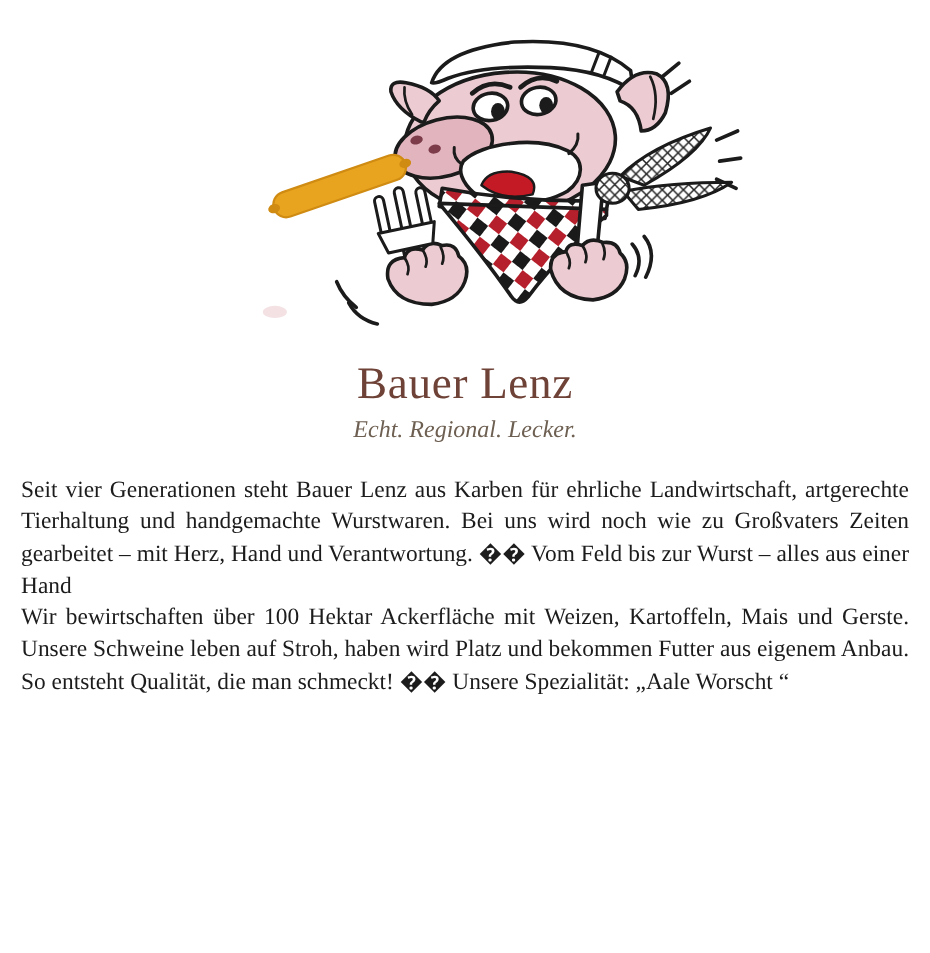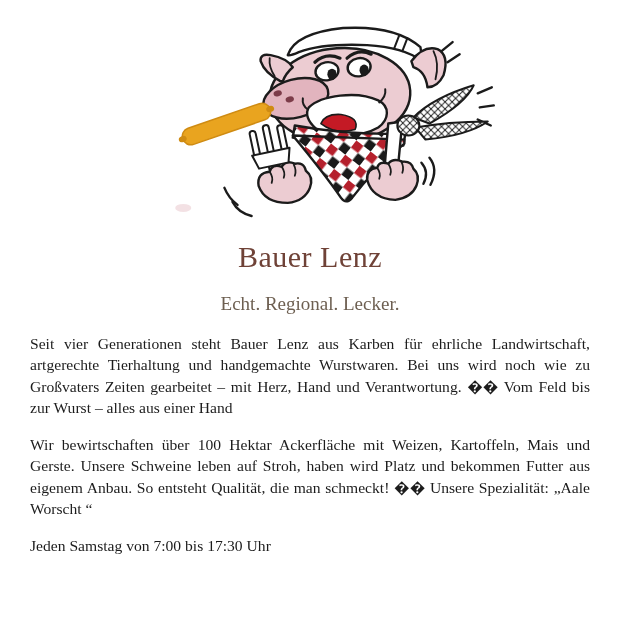--- a/index.html
+++ b/index.html
@@ -5,34 +5,34 @@
   html,body{margin:0;padding:0;}
   body{
     width:620px;height:635px;overflow:hidden;
     background:#ffffff;
     font-family:"Liberation Serif", serif;
     color:#1c1c1c;
   }
   .hero{position:relative;height:205px;}
   .hero svg{position:absolute;left:134px;top:5px;display:block;}
   .title{
-    margin:17px;text-align:center;font-weight:normal;
+    margin:0;text-align:center;font-weight:normal;
     font-size:30px;line-height:37px;color:#6f4237;
     letter-spacing:.5px;
   }
   .subtitle{
     margin:1px 0 0;text-align:center;font-weight:normal;
-    font-size:19px;line-height:24px;color:#6d5f51;
+    font-size:16px;line-height:24px;color:#6d5f51;font-style:italic;
   }
   .article{
     margin:17px 14px 0 14px;
     font-size:15.6px;line-height:21.3px;
     text-align:justify;
   }
-  .article p{margin:16px;padding:0;}
+  .article p{margin:0;padding:0;}
 </style>
 </head>
 <body>
 
 <main>
 
   <figure class="hero">
     <svg width="322" height="201" viewBox="0 0 320 200">
       <defs>
         <pattern id="chk" width="18" height="18" patternUnits="userSpaceOnUse" patternTransform="rotate(38)">
@@ -125,16 +125,15 @@
       </g>
     </svg>
   </figure>
 
   <h1 class="title">Bauer Lenz</h1>
   <h2 class="subtitle">Echt. Regional. Lecker.</h2>
 
   <section class="article">
     <p>Seit vier Generationen steht Bauer Lenz aus Karben für ehrliche Landwirtschaft, artgerechte Tierhaltung und handgemachte Wurstwaren. Bei uns wird noch wie zu Großvaters Zeiten gearbeitet – mit Herz, Hand und Verantwortung. �� Vom Feld bis zur Wurst – alles aus einer Hand</p>
     <p>Wir bewirtschaften über 100 Hektar Ackerfläche mit Weizen, Kartoffeln, Mais und Gerste. Unsere Schweine leben auf Stroh, haben wird Platz und bekommen Futter aus eigenem Anbau. So entsteht Qualität, die man schmeckt! �� Unsere Spezialität: „Aale Worscht “</p>
-    <p>Jeden Samstag von 7:00 bis 17:30 Uhr</p>
   </section>
 
 </main>
 
 </body></html>

